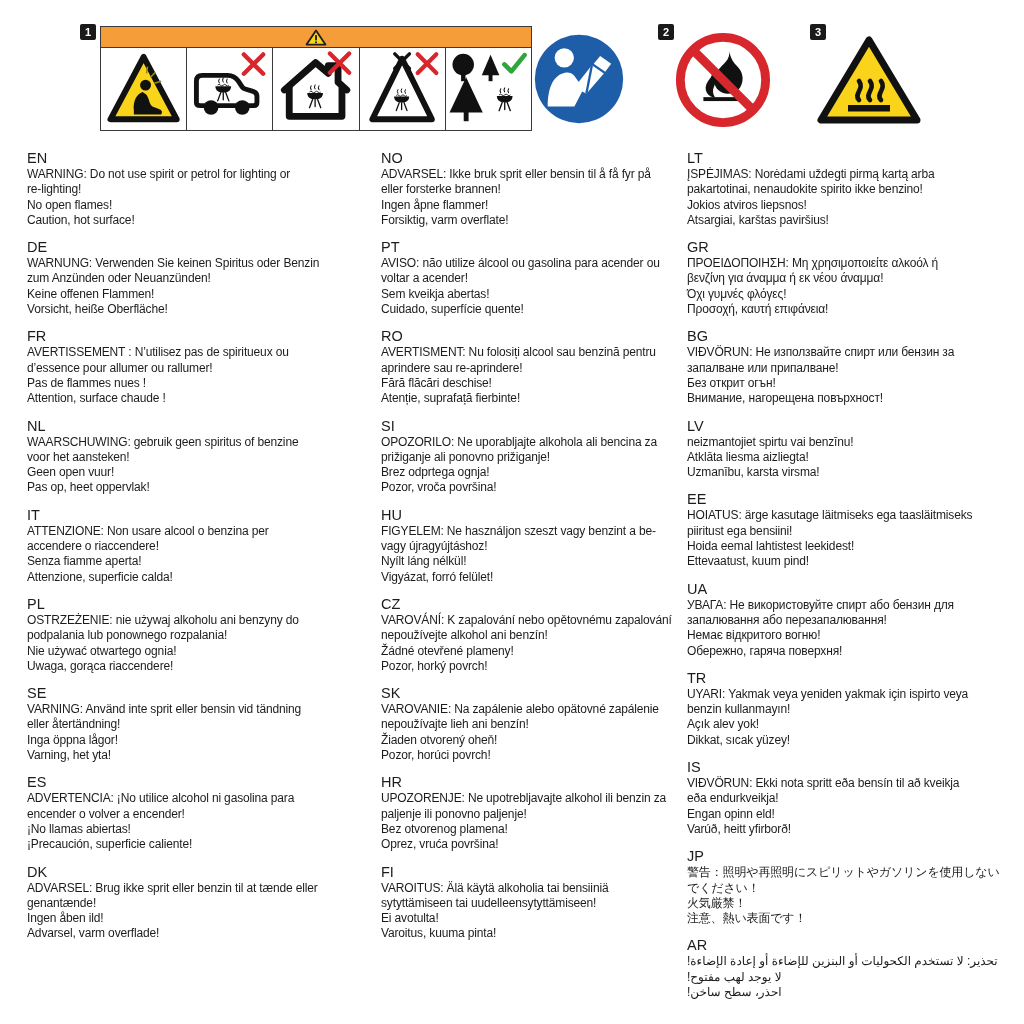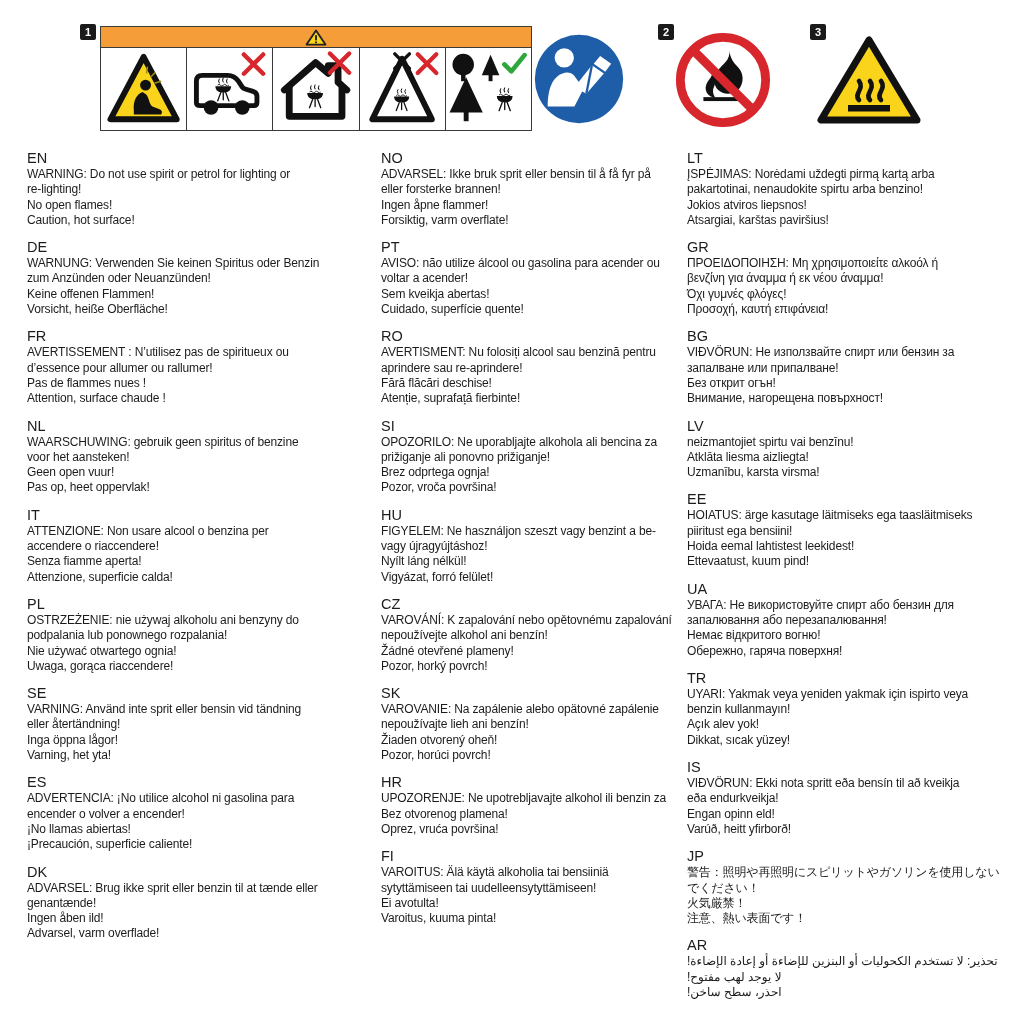--- a/index.html
+++ b/index.html
@@ -313,41 +313,42 @@
         <div class="lang-line">nepoužívajte lieh ani benzín!</div>
         <div class="lang-line">Žiaden otvorený oheň!</div>
         <div class="lang-line">Pozor, horúci povrch!</div>
       </div>
   </div>
 
   <div class="lang-section">
     <div class="lang-code">HR</div>
     <div class="lang-lines">
         <div class="lang-line">UPOZORENJE: Ne upotrebljavajte alkohol ili benzin za</div>
+        <div class="lang-line">paljenje ili ponovno paljenje!</div>
         <div class="lang-line">Bez otvorenog plamena!</div>
         <div class="lang-line">Oprez, vruća površina!</div>
       </div>
   </div>
 
   <div class="lang-section">
     <div class="lang-code">FI</div>
     <div class="lang-lines">
         <div class="lang-line">VAROITUS: Älä käytä alkoholia tai bensiiniä</div>
         <div class="lang-line">sytyttämiseen tai uudelleensytyttämiseen!</div>
         <div class="lang-line">Ei avotulta!</div>
         <div class="lang-line">Varoitus, kuuma pinta!</div>
       </div>
   </div>
 </div>
 <div class="col" id="col-2">
   <div class="lang-section">
     <div class="lang-code">LT</div>
     <div class="lang-lines">
         <div class="lang-line">ĮSPĖJIMAS: Norėdami uždegti pirmą kartą arba</div>
-        <div class="lang-line">pakartotinai, nenaudokite spirtu arba benzino!</div>
+        <div class="lang-line">pakartotinai, nenaudokite spirito ikke benzino!</div>
         <div class="lang-line">Jokios atviros liepsnos!</div>
         <div class="lang-line">Atsargiai, karštas paviršius!</div>
       </div>
   </div>
 
   <div class="lang-section">
     <div class="lang-code">GR</div>
     <div class="lang-lines">
         <div class="lang-line">ΠΡΟΕΙΔΟΠΟΙΗΣΗ: Μη χρησιμοποιείτε αλκοόλ ή</div>
         <div class="lang-line">βενζίνη για άναμμα ή εκ νέου άναμμα!</div>

